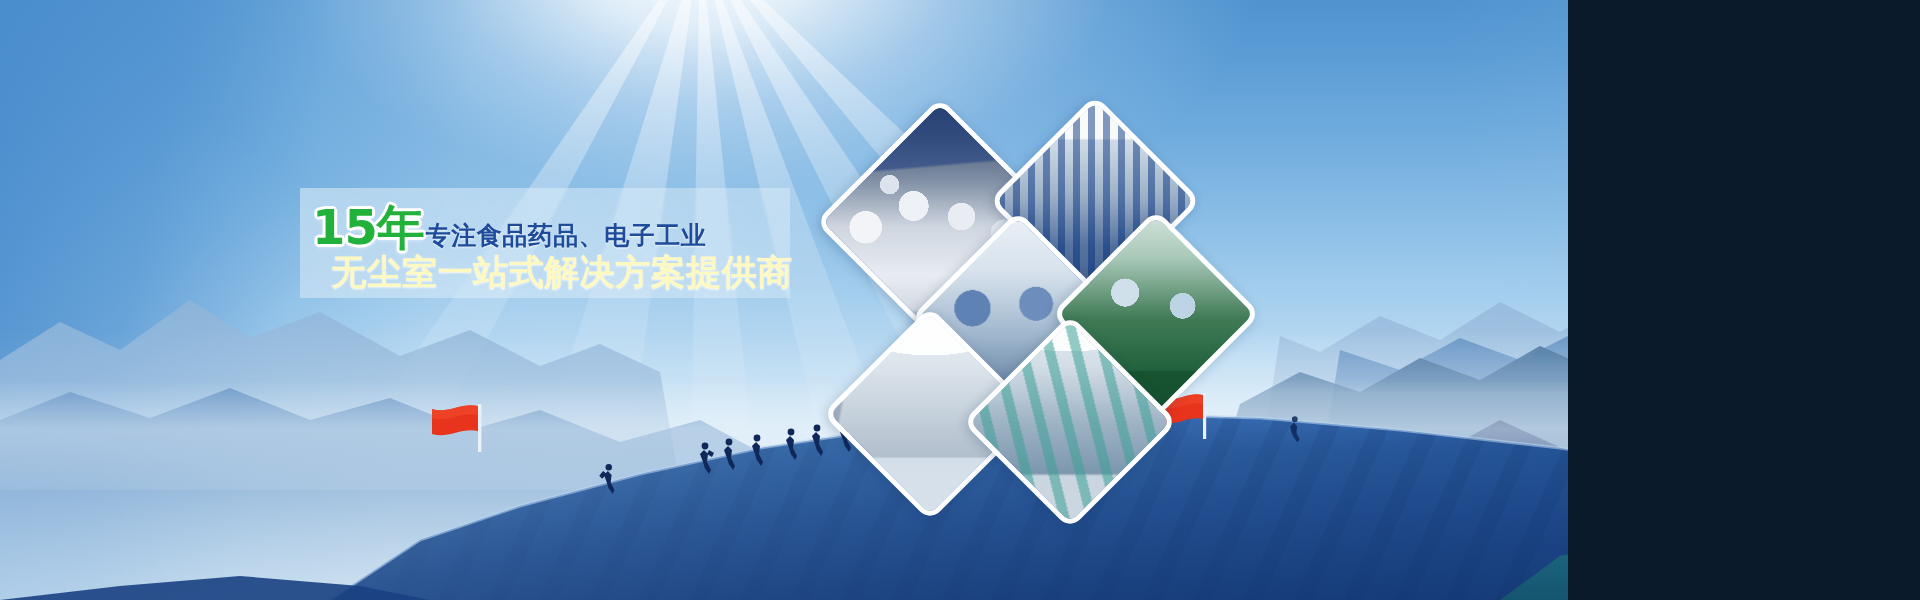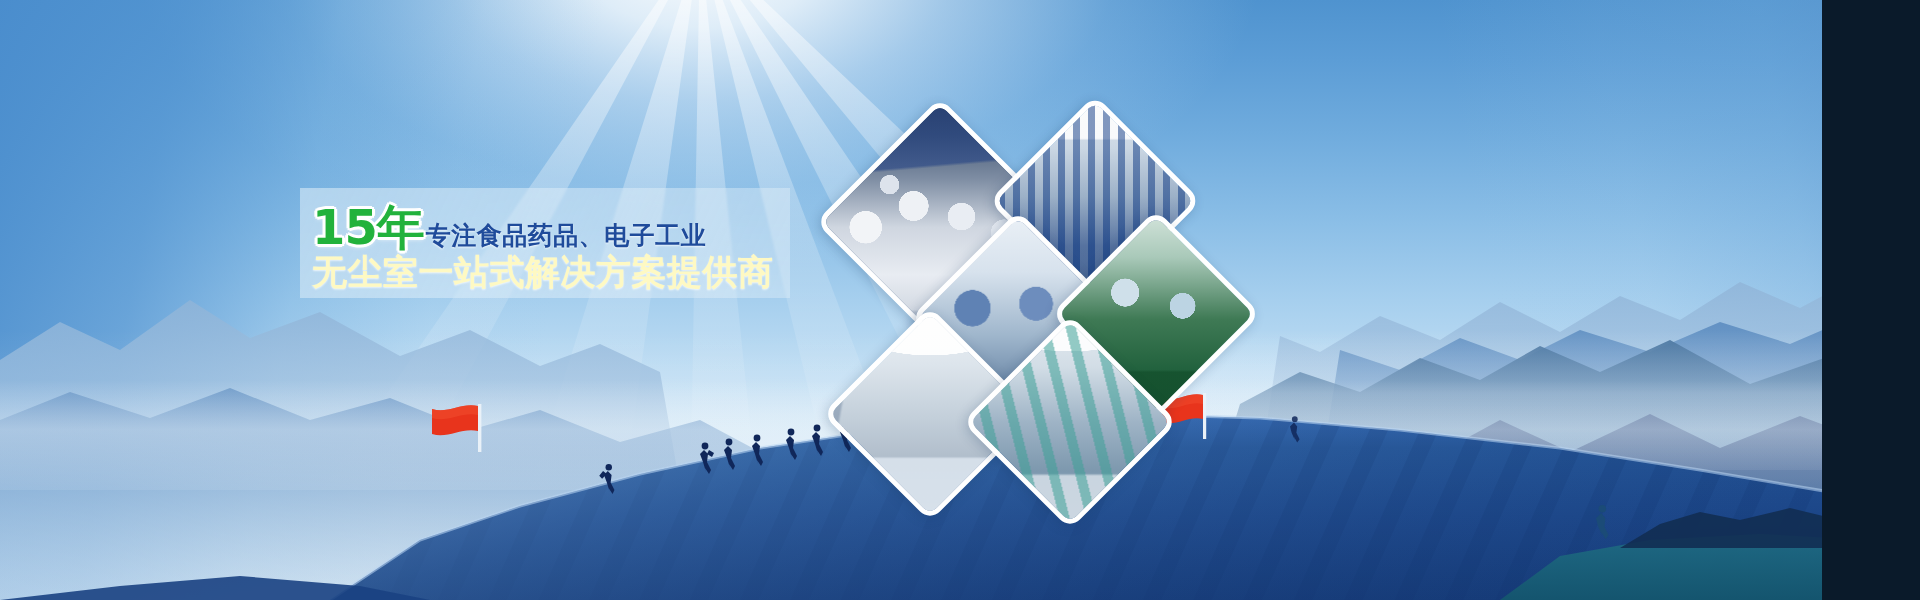--- a/index.html
+++ b/index.html
@@ -1,19 +1,20 @@
 <!DOCTYPE html>
 <html><head>
 <meta charset="utf-8">
 <style>
   html,body{margin:0;padding:0;background:#0a1a2a;}
   *{box-sizing:border-box;}
   #banner{
-    position:relative;width:1822px;height:600px;overflow:hidden;
+    position:relative;width:1568px;height:600px;overflow:hidden;
     font-family:"Liberation Sans","DejaVu Sans",sans-serif;
+    text-align:center;
   }
   .layer{position:absolute;left:0;top:0;width:1920px;height:600px;}
 
   
   #sky{
     background:
       radial-gradient(ellipse 760px 420px at 700px -40px,
         rgba(255,255,255,0.98) 0%,
         rgba(247,252,255,0.85) 16%,
         rgba(226,241,252,0.55) 34%,

